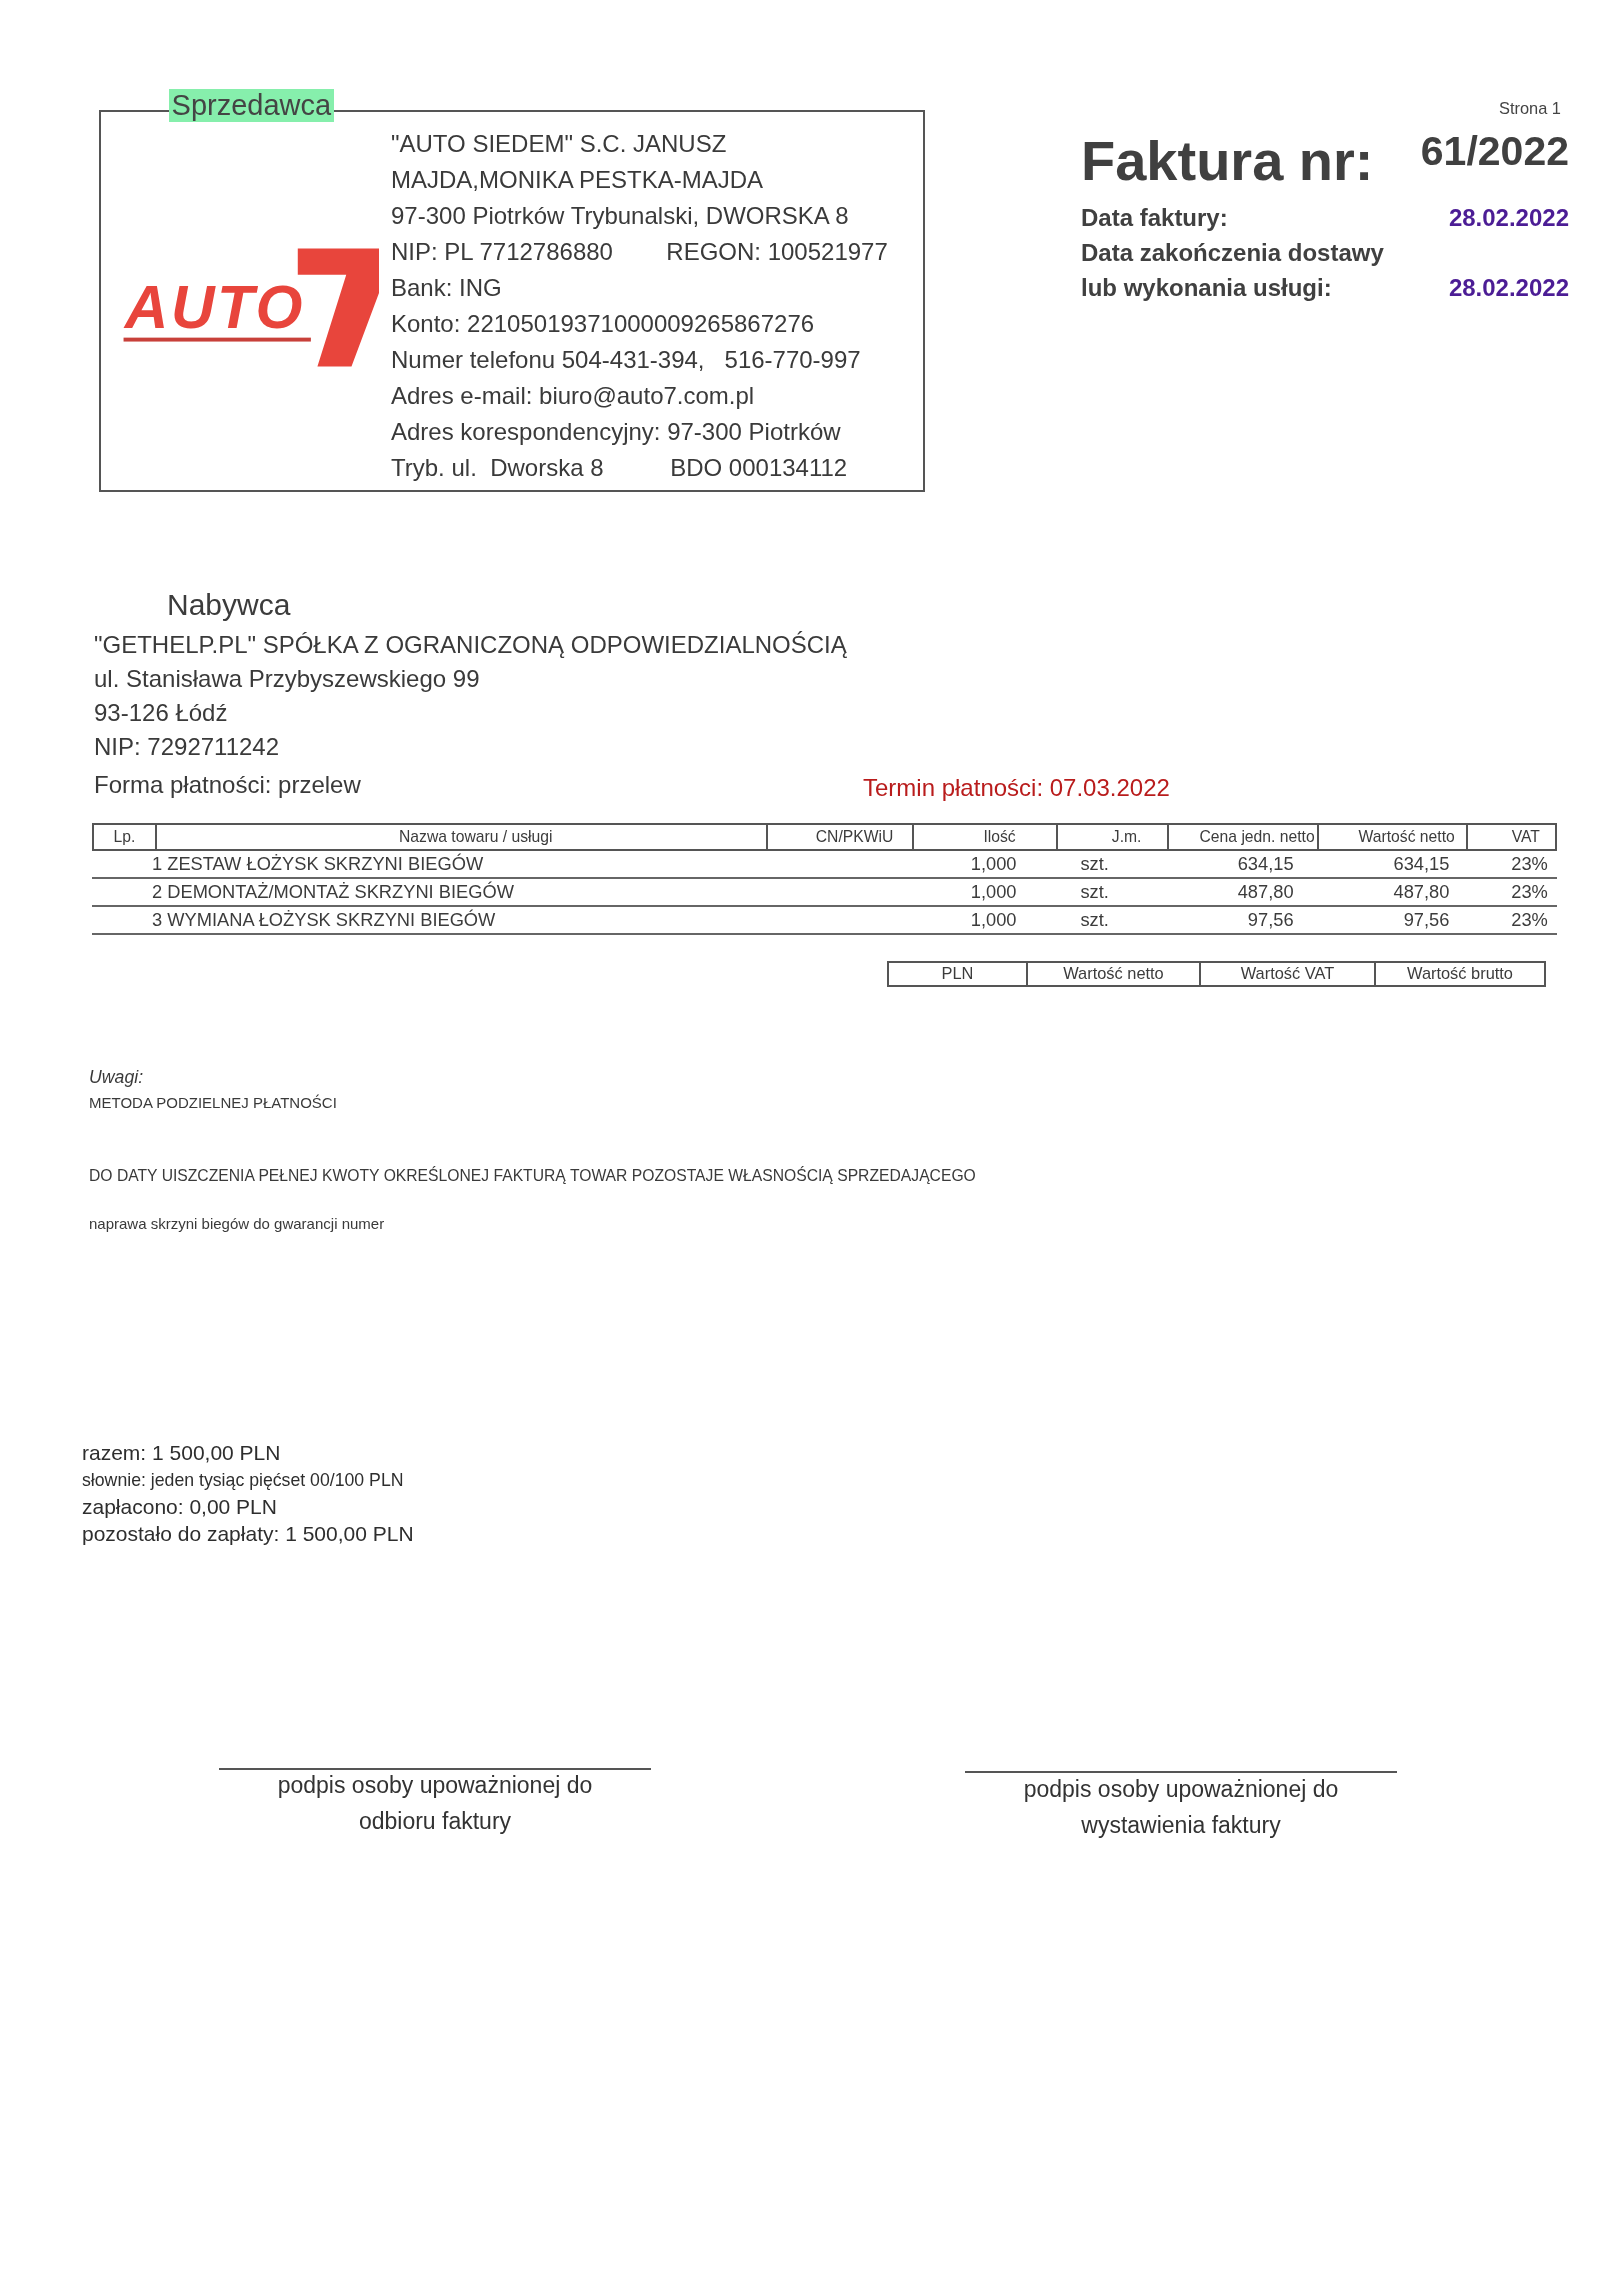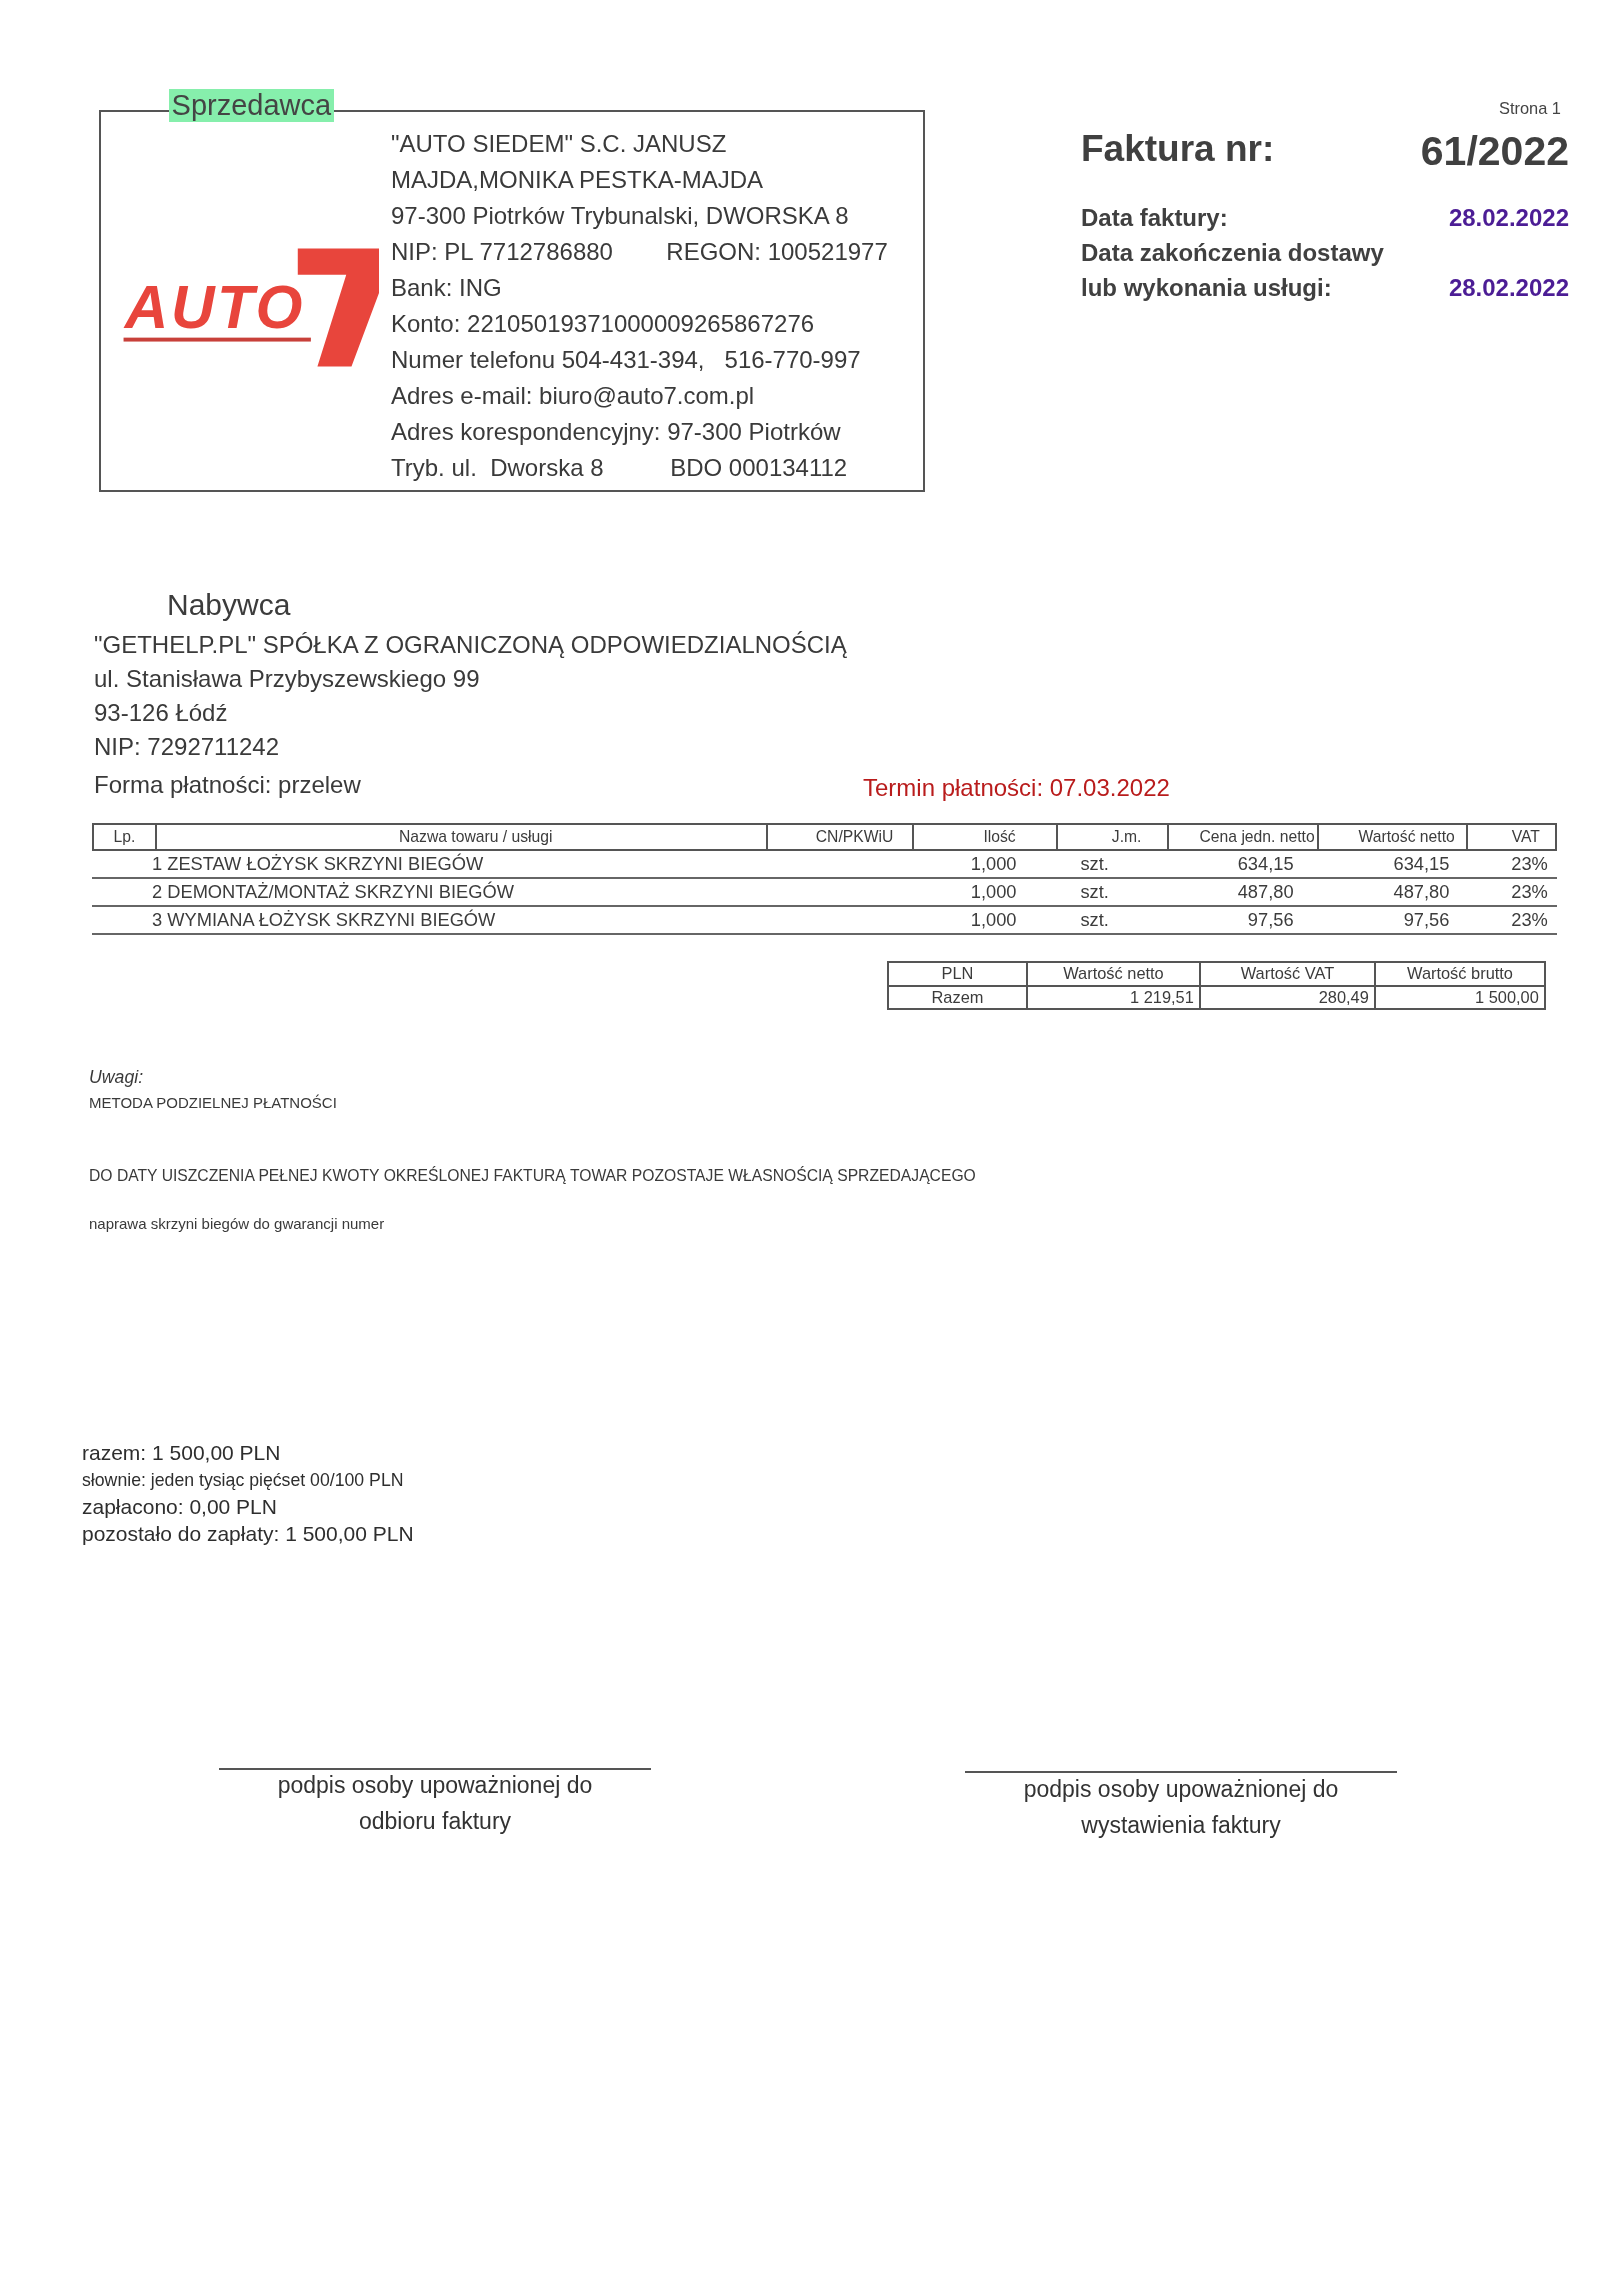--- a/index.html
+++ b/index.html
@@ -13,21 +13,21 @@
   .seller-legend { left:169px; top:89px; background:#86efac; padding:0 2.6px;
                    font-size:29px; color:#444; line-height:33px; }
   .seller-lines { left:391px; top:126px; font-size:24px; line-height:36px; color:#3a3a3a; }
   .seller-lines div { white-space:pre; }
 
   
   .logo { left:117px; top:242px; width:262px; height:131px; }
 
   
   .page-no { left:1499px; top:99px; font-size:16.4px; color:#444; }
-  .inv-title { left:1081px; top:128px; font-size:37px; font-weight:bold; color:#404040; }
+  .inv-title { left:1081px; top:128px; font-size:56px; font-weight:bold; color:#404040; }
   .inv-number { right:54px; top:128px; font-size:41px; font-weight:bold; color:#404040; text-align:right; }
   .meta-label { left:1081px; font-size:24px; font-weight:bold; color:#404040; }
   .meta-value { right:54px; font-size:24px; font-weight:bold; color:#4c1d95; text-align:right; }
 
   
   .buyer-heading { left:167px; top:588px; font-size:30px; color:#3c3c3c; }
   .buyer-lines { left:94px; top:628px; font-size:24px; line-height:34px; color:#3a3a3a; }
   .payment-form { left:94px; top:771px; font-size:24px; color:#3a3a3a; }
   .payment-due { left:863px; top:774px; font-size:24px; color:#b91c1c; }
 
@@ -166,26 +166,20 @@
 </div>
 
 <table class="abs summary">
   <tbody>
       <tr class="hdr">
     <td class="s-lbl">PLN</td>
     <td class="s-net" style="text-align:center">Wartość netto</td>
     <td class="s-vat" style="text-align:center">Wartość VAT</td>
     <td class="s-gross" style="text-align:center">Wartość brutto</td>
   </tr>
-  <tr>
-    <td class="s-lbl">Razem</td>
-    <td class="s-net">1 219,51</td>
-    <td class="s-vat">280,49</td>
-    <td class="s-gross">1 500,00</td>
-  </tr>
 </tbody>
   </table>
 
 <div class="abs notes-label">Uwagi:</div>
 <div class="abs notes-1">METODA PODZIELNEJ PŁATNOŚCI</div>
 <div class="abs notes-2">DO DATY UISZCZENIA PEŁNEJ KWOTY OKREŚLONEJ FAKTURĄ TOWAR POZOSTAJE WŁASNOŚCIĄ SPRZEDAJĄCEGO</div>
 <div class="abs notes-3">naprawa skrzyni biegów do gwarancji numer</div>
 
 <div class="abs totals">
   <div class="t-main">razem: 1 500,00 PLN</div>

